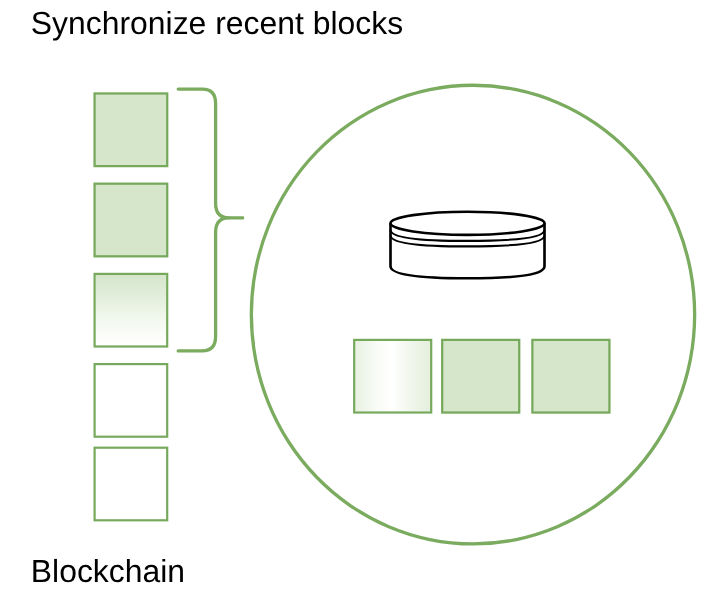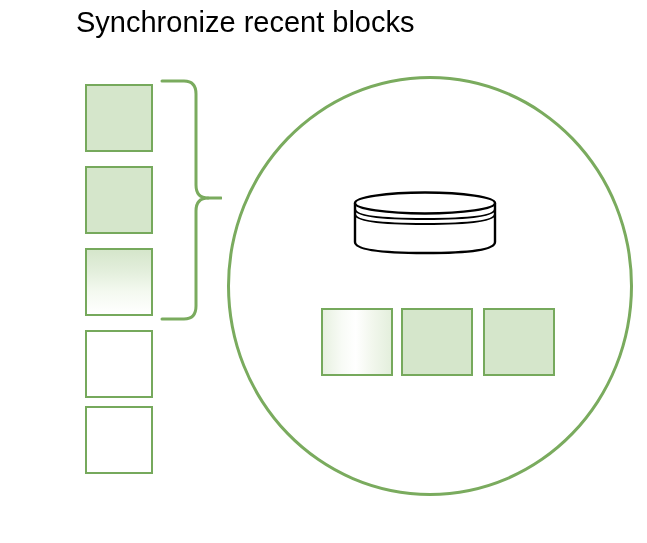--- a/index.html
+++ b/index.html
@@ -18,21 +18,20 @@
     overflow: hidden;
   }
 
   
   .label {
     position: absolute;
     color: #000000;
     font-family: "Liberation Sans", sans-serif;
     white-space: nowrap;
     line-height: 1;
-    margin-left: 48px;
   }
   #title-label {
     left: 28px;
     top: 8px;
     font-size: 29px;
   }
   #blockchain-label {
     left: 28px;
     top: 506px;
     font-size: 29px;
@@ -148,14 +147,15 @@
     <ellipse cx="73" cy="13" rx="70" ry="10.5" fill="#ffffff" stroke="#000000" stroke-width="2.4"></ellipse>
     <path d="M 3 19 Q 3 29 73 29 Q 143 29 143 19" fill="none" stroke="#000000" stroke-width="2"></path>
     <path d="M 3 24 Q 3 34 73 34 Q 143 34 143 24" fill="none" stroke="#000000" stroke-width="2"></path>
   </svg>
 
 
   <div class="node-block fill-fade-right" id="node-block-1"></div>
   <div class="node-block fill-green" id="node-block-2"></div>
   <div class="node-block fill-green" id="node-block-3"></div>
 
+  <div class="label" id="blockchain-label">Blockchain</div>
 
 </div>
 
 </body></html>

